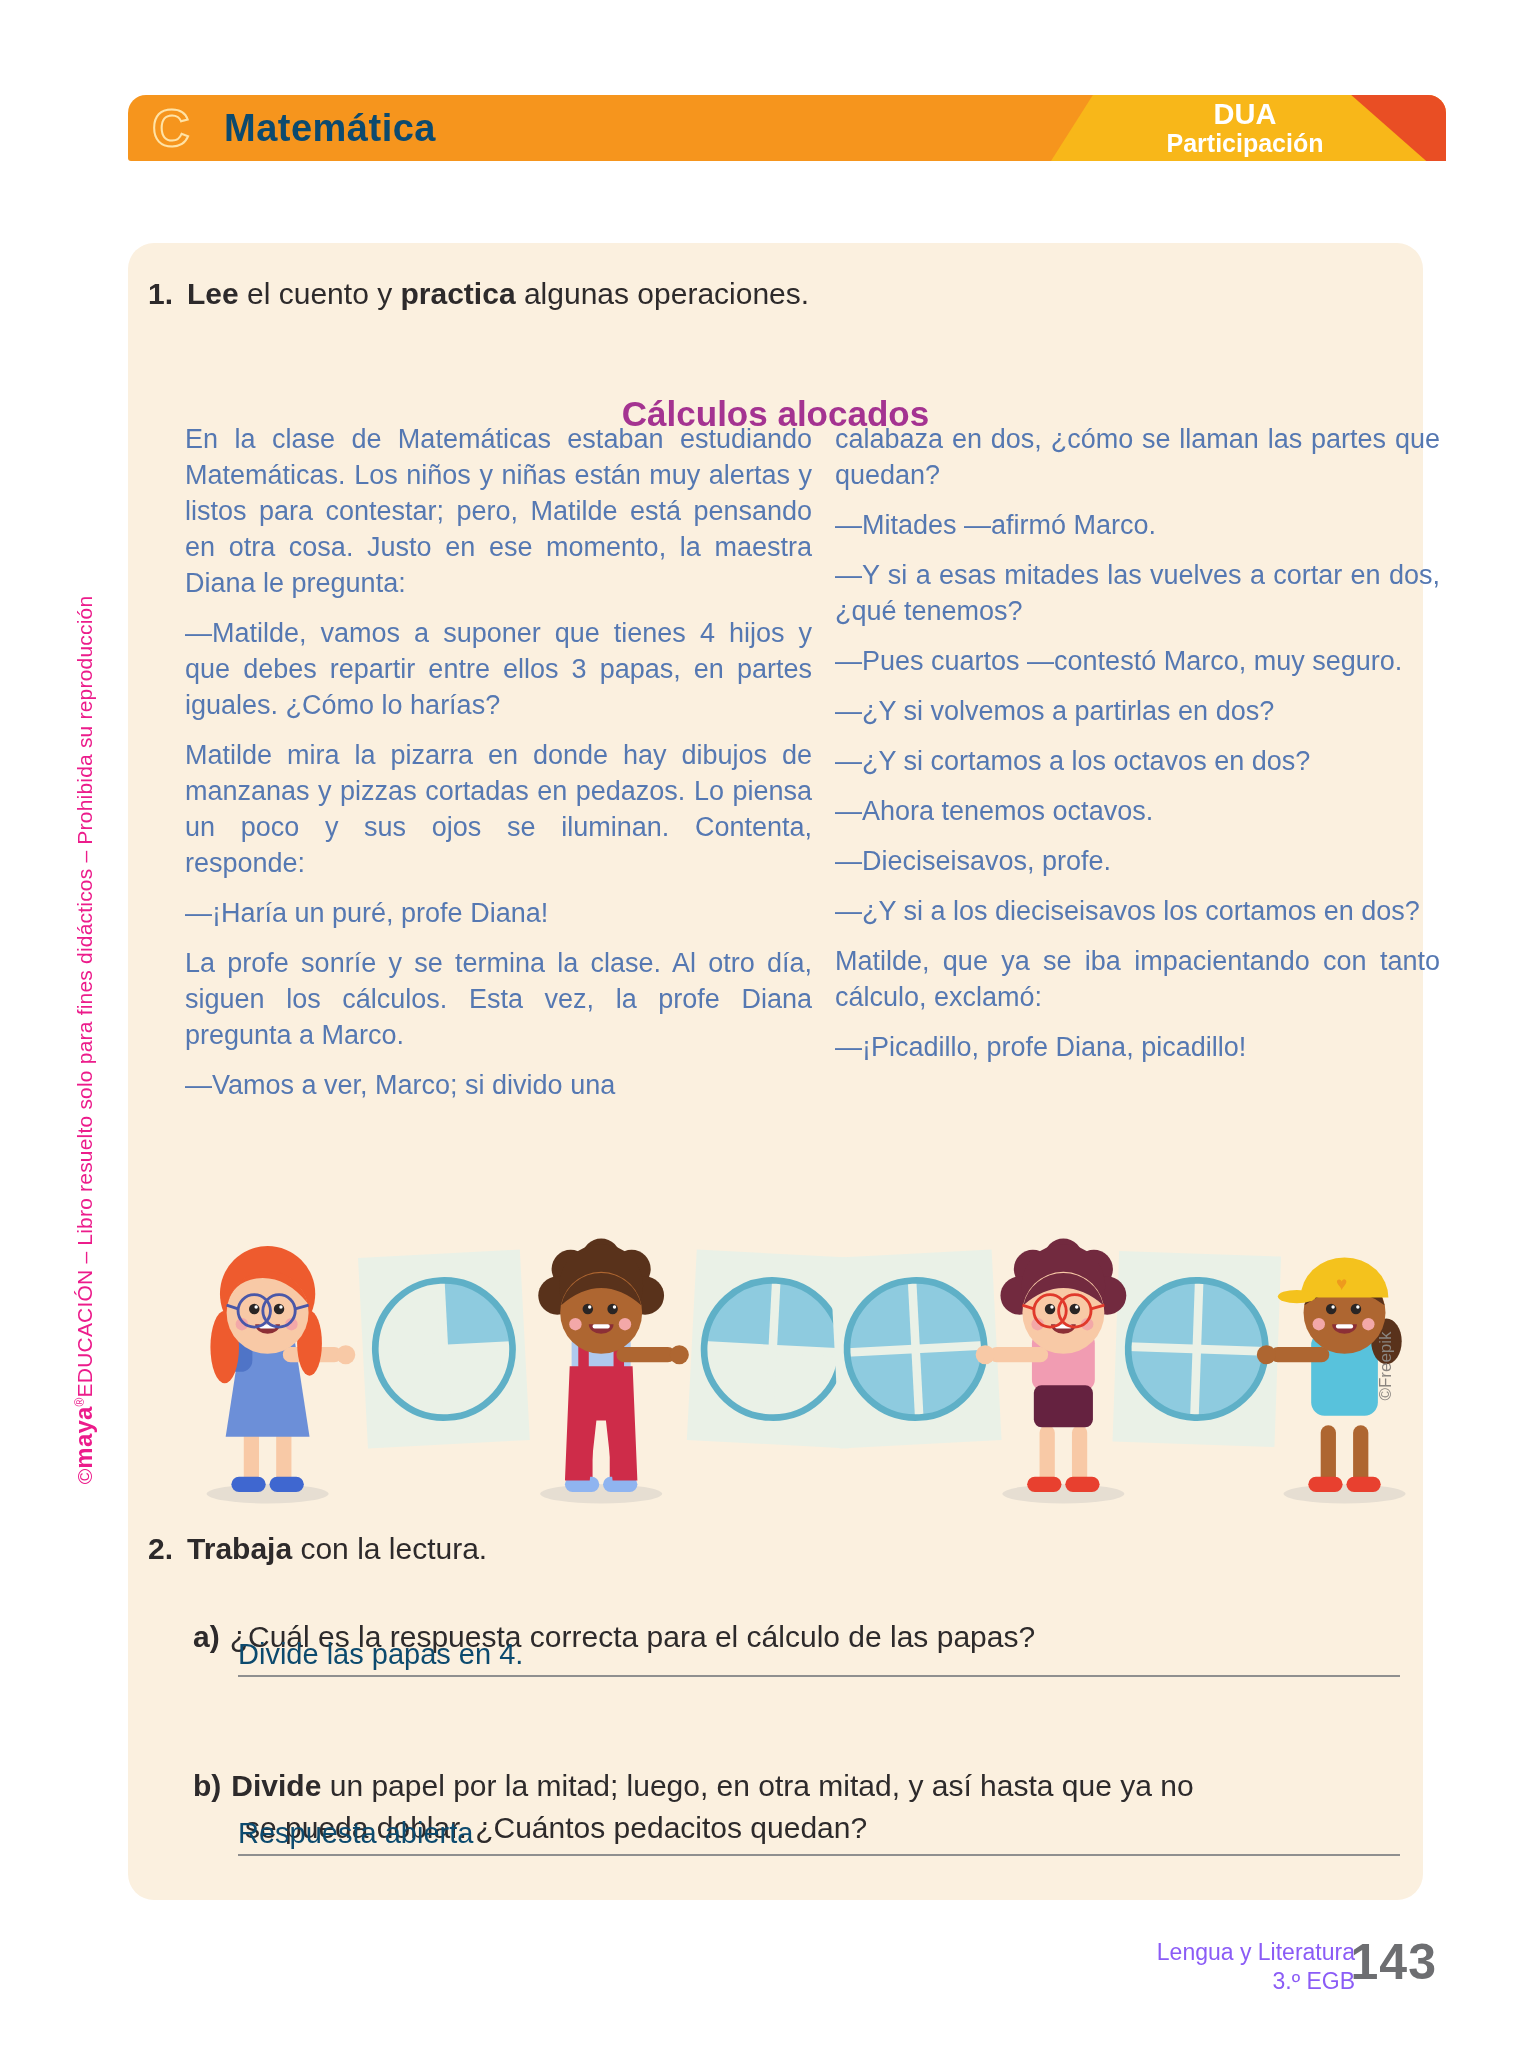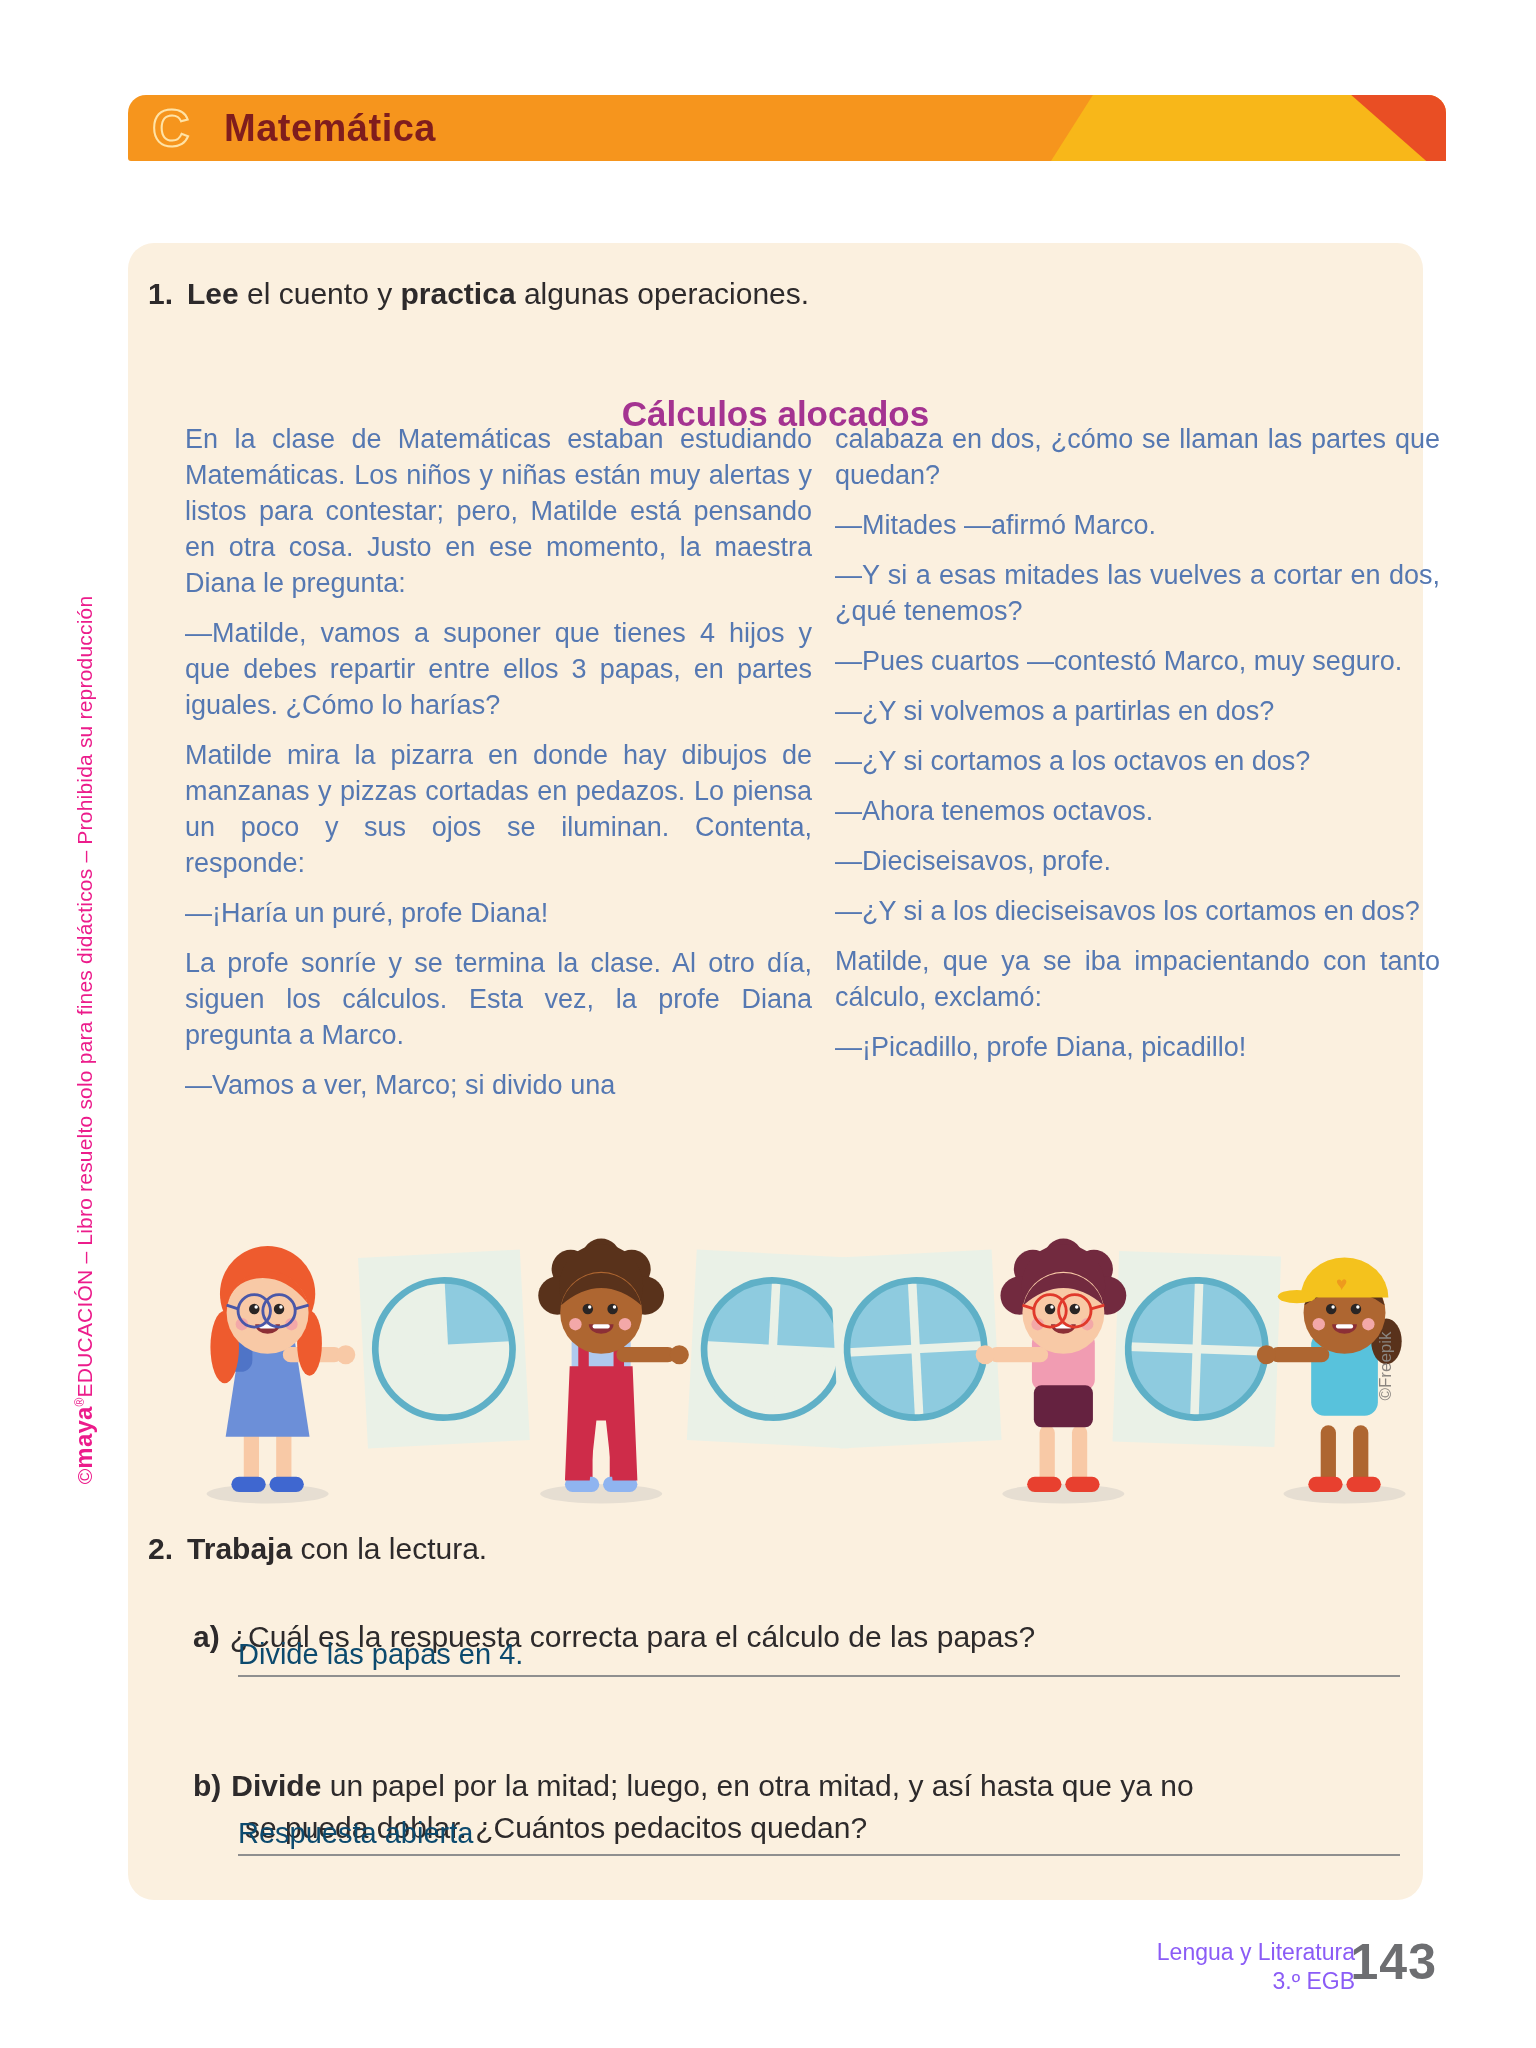--- a/index.html
+++ b/index.html
@@ -33,21 +33,21 @@
     background:#F8B719;
     clip-path:polygon(10.6% 0,76% 0,95% 100%,0 100%);
   }
   .header-logo{
     position:absolute;left:24px;top:2px;
     font-size:52px;font-weight:bold;color:transparent;
     -webkit-text-stroke:2px #FFE3A6;line-height:62px;
   }
   .header-title{
     position:absolute;left:96px;top:0;line-height:66px;
-    font-size:38px;font-weight:bold;color:#7f1d1d;letter-spacing:.5px;
+    font-size:38px;font-weight:bold;color:#0c4a6e;letter-spacing:.5px;
   }
   .badge{
     position:absolute;left:967px;top:3px;width:300px;text-align:center;color:#fff;
   }
   .badge .l1{font-size:29px;font-weight:bold;line-height:32px;}
   .badge .l2{font-size:25px;font-weight:bold;line-height:27px;}
 
   
   .panel{
     position:absolute;left:128px;top:243px;width:1295px;height:1657px;
@@ -112,20 +112,24 @@
 
   <div class="side-copyright">
     <span>©</span><span class="brand">maya</span><sup>®</sup><span>EDUCACIÓN – Libro resuelto solo para fines didácticos – Prohibida su reproducción</span>
   </div>
 
   <header class="header">
     <div class="header-red"></div>
     <div class="header-yellow"></div>
     <span class="header-logo">C</span>
     <span class="header-title">Matemática</span>
+    <div class="badge">
+      <div class="l1">DUA</div>
+      <div class="l2">Participación</div>
+    </div>
   </header>
 
   <main class="panel">
 
     <div class="ex-head ex1">
       <span class="num">1.</span><span class="b">Lee</span><span> el cuento y </span><span class="b">practica</span><span> algunas operaciones.</span>
     </div>
 
     <h2 class="story-title">Cálculos alocados</h2>
 

